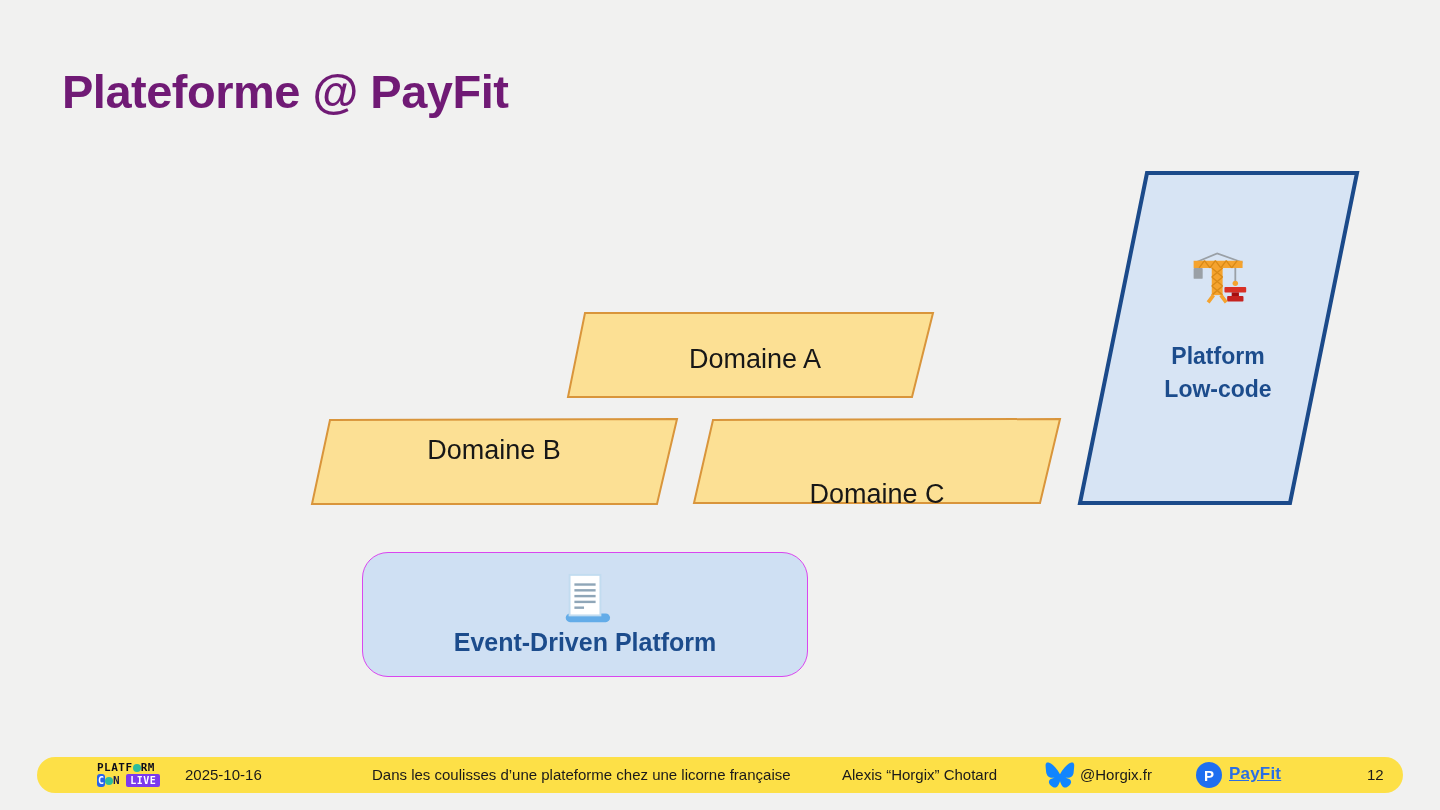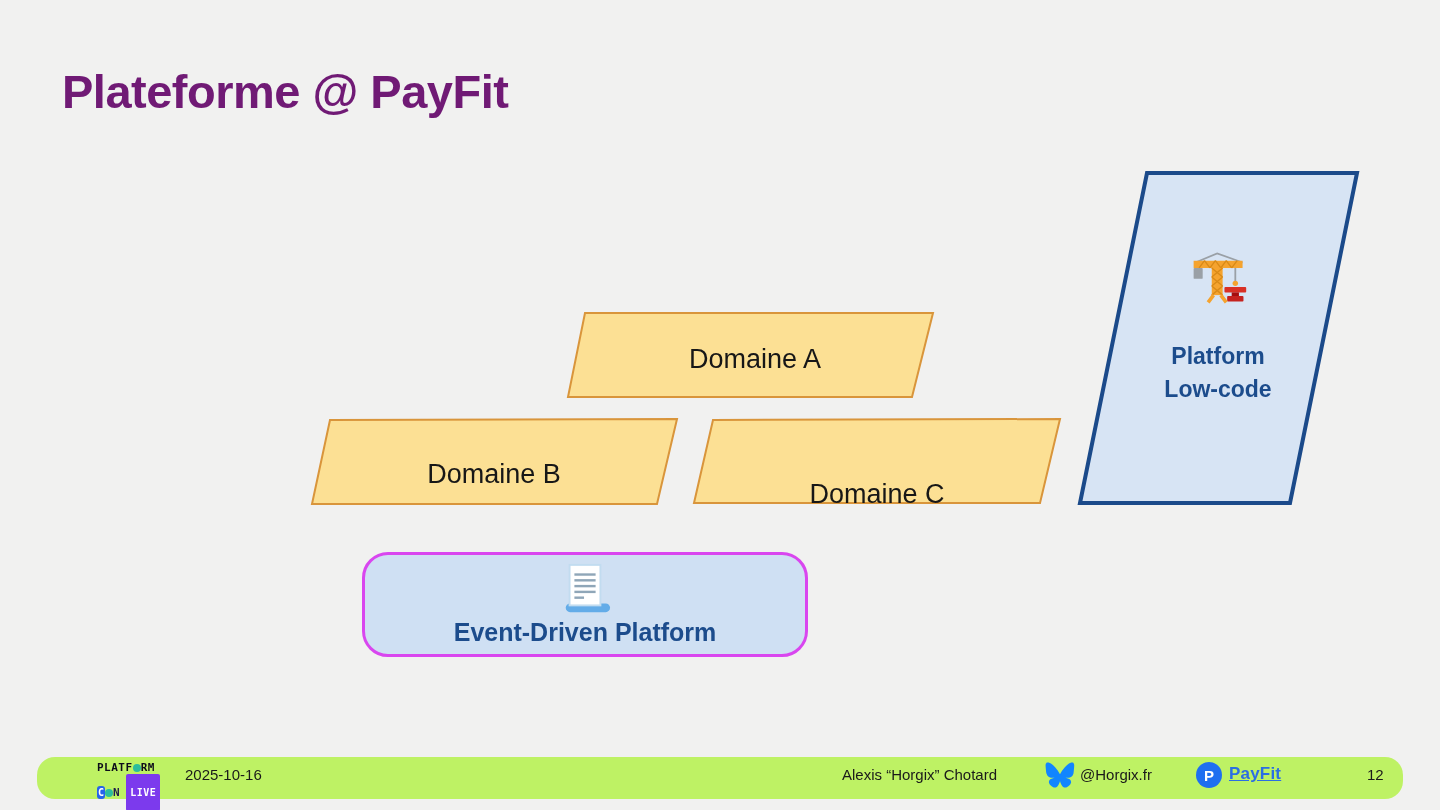--- a/index.html
+++ b/index.html
@@ -20,33 +20,33 @@
   
   .domain-label{
     display:flex;align-items:center;justify-content:center;
     font-size:27px;color:#171717;
   }
   .lowcode-label{
     width:220px;text-align:center;
     font-size:23px;font-weight:bold;color:#1C4C8C;line-height:33px;
   }
   .eventdriven-box{
-    left:362px;top:552px;width:446px;height:105px;
-    background:#CFE0F3;border:3px solid #d946ef;border-radius:26px;
+    left:362px;top:552px;width:446px;height:125px;
+    background:#CFE0F3;border:1px solid #d946ef;border-radius:26px;
     box-sizing:border-box;
     display:flex;flex-direction:column;align-items:center;justify-content:center;
   }
   .eventdriven-label{
     font-size:25px;font-weight:bold;color:#1C4C8C;margin-top:2px;
   }
 
   
   .footer-pill{
-    left:37px;top:757px;width:1366px;height:42px;
-    background:#bef264;border-radius:18px;
+    left:37px;top:757px;width:1366px;height:36px;
+    background:#fde047;border-radius:18px;
   }
   .footer-pill > *{position:absolute;}
   .footer-text{
     font-size:15px;color:#1A1A1A;top:9px;white-space:nowrap;
   }
   .center{text-align:left;}
 
   
   .pcon-logo{left:60px;top:4px;line-height:13px;white-space:nowrap;}
   .pcon-row1{
@@ -58,21 +58,21 @@
     background:#2BBD9C;vertical-align:-1px;
   }
   .pcon-row2{font-family:"DejaVu Sans Mono", monospace;font-weight:bold;font-size:11px;}
   .pcon-c{
     display:inline-block;background:#2563EB;color:#FFFFFF;
     border-radius:3px;padding:0 1px;font-size:10px;
   }
   .pcon-n{color:#1E1B4B;}
   .pcon-live{
     display:inline-block;background:#7C3AED;color:#FFFFFF;
-    border-radius:2px;padding:12px 4px;font-size:10px;letter-spacing:0.5px;
+    border-radius:2px;padding:0 4px;font-size:10px;letter-spacing:0.5px;
   }
 
   
   .payfit-circle{
     left:1159px;top:5px;width:26px;height:26px;border-radius:50%;
     background:#1E6FF0;display:flex;align-items:center;justify-content:center;
   }
   .payfit-initial{
     color:#FFFFFF;font-weight:bold;font-size:15px;
   }
@@ -90,21 +90,21 @@
   <div class="abs slide-title">Plateforme @ PayFit</div>
 
   <svg class="abs" style="left:564px;top:311px;" width="374" height="90">
     <polygon points="21,2 369,2 348,86 4,86" fill="#FCE094" stroke="#D9953B" stroke-width="2"></polygon>
   </svg>
   <div class="abs domain-label" style="left:585px;top:313px;width:340px;height:92px;">Domaine A</div>
 
   <svg class="abs" style="left:308px;top:417px;" width="374" height="90">
     <polygon points="22,3 369,2 349,87 4,87" fill="#FCE094" stroke="#D9953B" stroke-width="2"></polygon>
   </svg>
-  <div class="abs domain-label" style="left:328px;top:420px;width:332px;height:108px;">Domaine B</div>
+  <div class="abs domain-label" style="left:328px;top:396px;width:332px;height:108px;">Domaine B</div>
 
   <svg class="abs" style="left:690px;top:417px;" width="374" height="89">
     <polygon points="23,3 370,2 350,86 4,86" fill="#FCE094" stroke="#D9953B" stroke-width="2"></polygon>
   </svg>
   <div class="abs domain-label" style="left:711px;top:419px;width:332px;height:84px;margin-top:33px;">Domaine C</div>
 
   <svg class="abs" style="left:1076px;top:169px;" width="286" height="338">
     <polygon points="71,4 281,4 214,334 4,334" fill="#D7E4F4" stroke="#1B4A8A" stroke-width="4"></polygon>
   </svg>
 
@@ -143,20 +143,21 @@
 
   <div class="abs footer-pill">
 
     <div class="pcon-logo">
       <div class="pcon-row1"><span>PLATF</span><span class="pcon-dot"></span><span>RM</span></div>
       <div class="pcon-row2"><span class="pcon-c">C</span><span class="pcon-dot"></span><span class="pcon-n">N</span> <span class="pcon-live">LIVE</span></div>
     </div>
 
     <div class="footer-text center" style="left:148px;width:215px;">2025-10-16</div>
 
+    <div class="footer-text center" style="left:335px;width:485px;">Dans les coulisses d’une plateforme chez une licorne française</div>
 
     <div class="footer-text center" style="left:805px;width:235px;">Alexis “Horgix” Chotard</div>
 
     <svg style="left:1008px;top:5px;" width="30" height="26" viewBox="0 0 600 530">
       <path fill="#1185FE" d="M135.72 44.03c66.496 49.921 138.02 151.14 164.28 205.46 26.262-54.316 97.782-155.54 164.28-205.46C512.26 8.009 590-19.862 590 68.825c0 17.712-10.155 148.79-16.111 170.07-20.703 73.984-96.144 92.854-163.25 81.433 117.3 19.964 147.14 86.092 82.697 152.22-122.39 125.59-175.91-31.511-189.63-71.766-2.514-7.38-3.69-10.832-3.708-7.896-.017-2.936-1.193.516-3.707 7.896-13.714 40.255-67.233 197.36-189.63 71.766-64.444-66.128-34.605-132.26 82.697-152.22-67.108 11.421-142.55-7.449-163.25-81.433C16.155 217.615 6 86.537 6 68.825 6-19.862 83.74 8.009 135.72 44.03z"></path>
     </svg>
 
     <div class="footer-text" style="left:1043px;text-align:right;">@Horgix.fr</div>
 
     <div class="payfit-circle">

